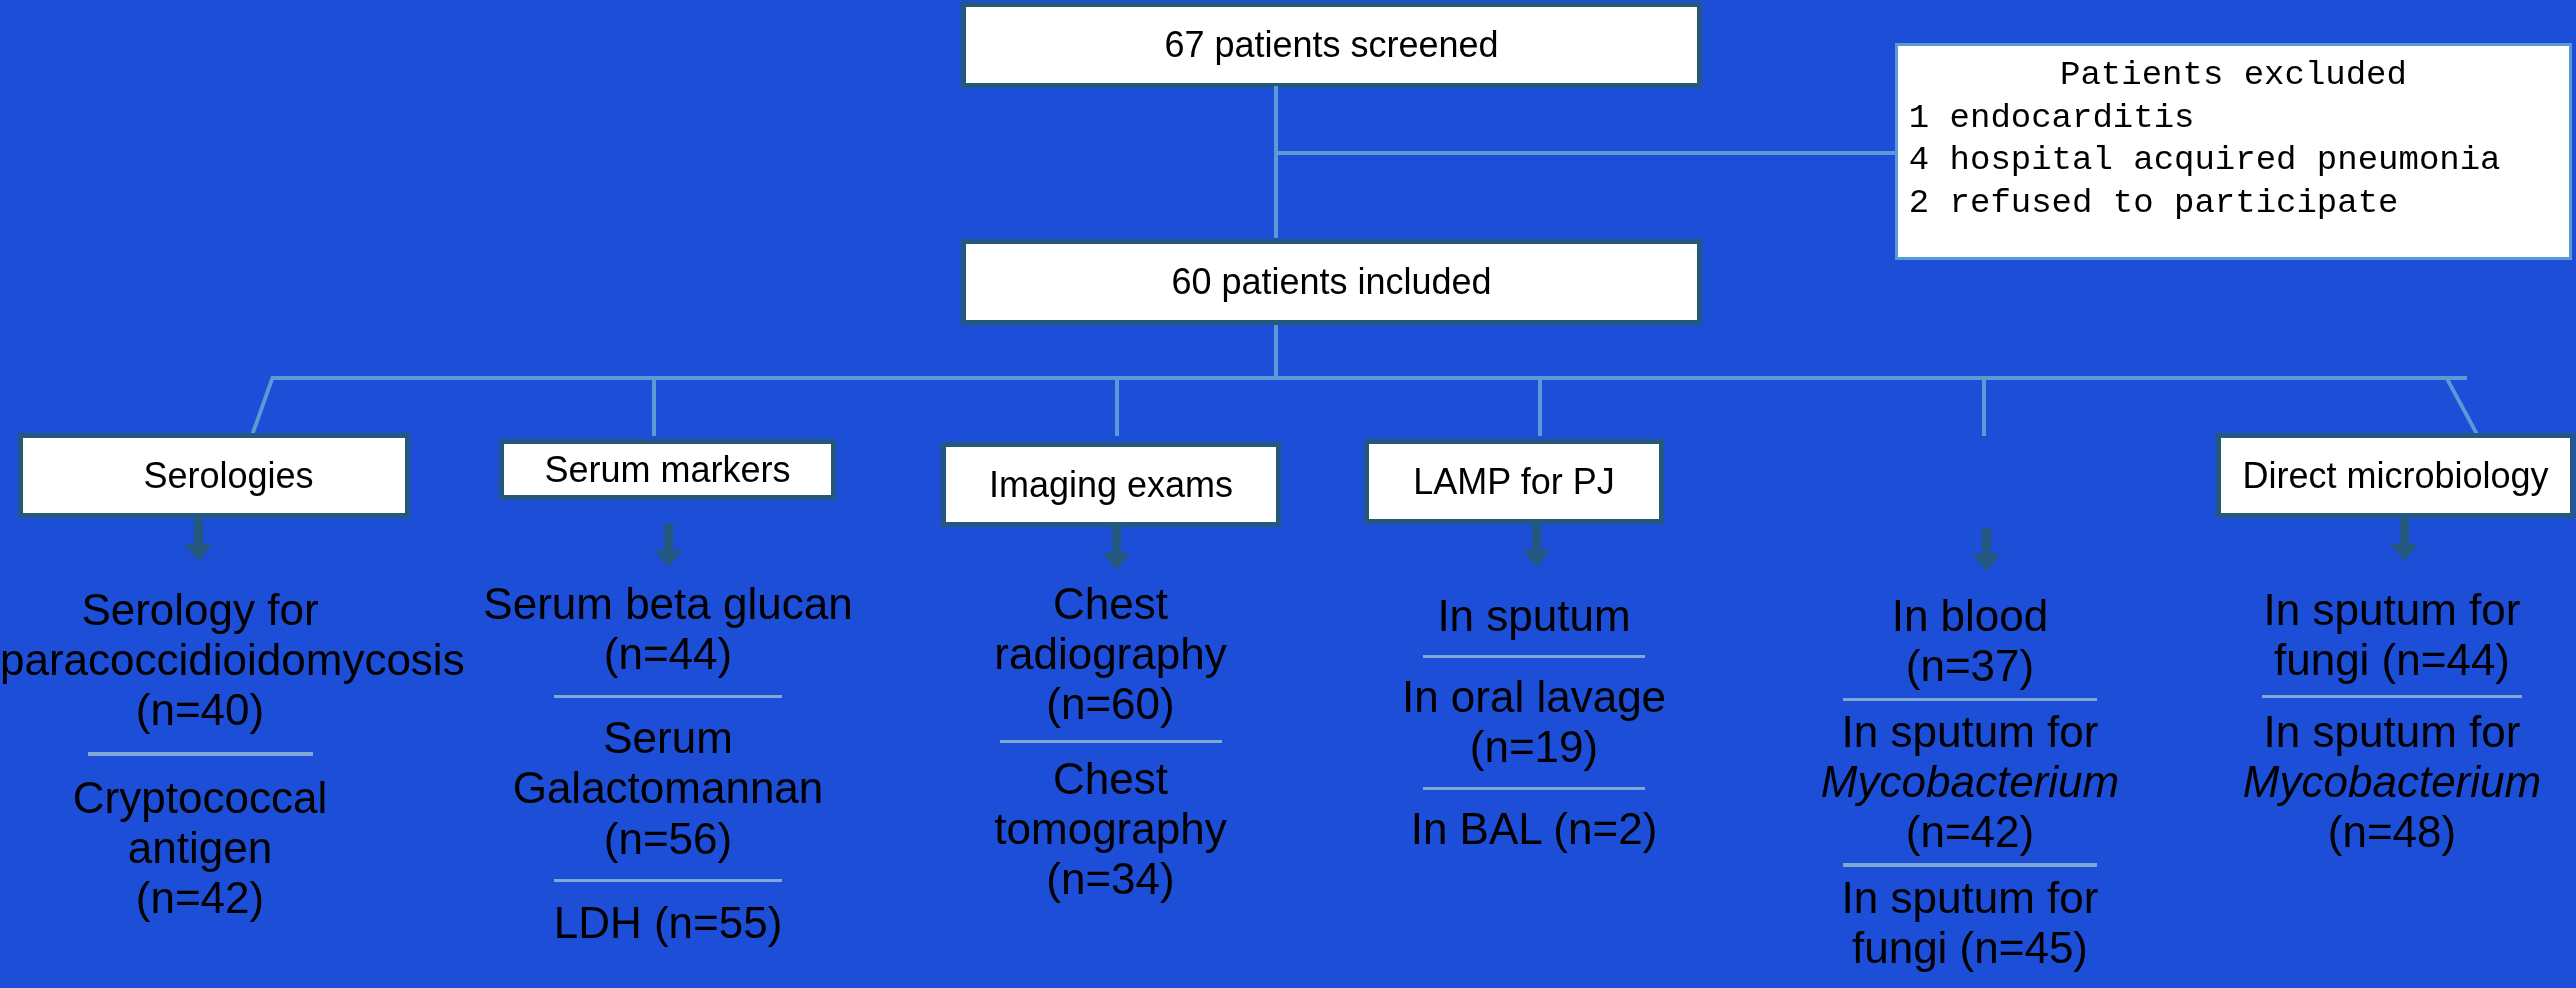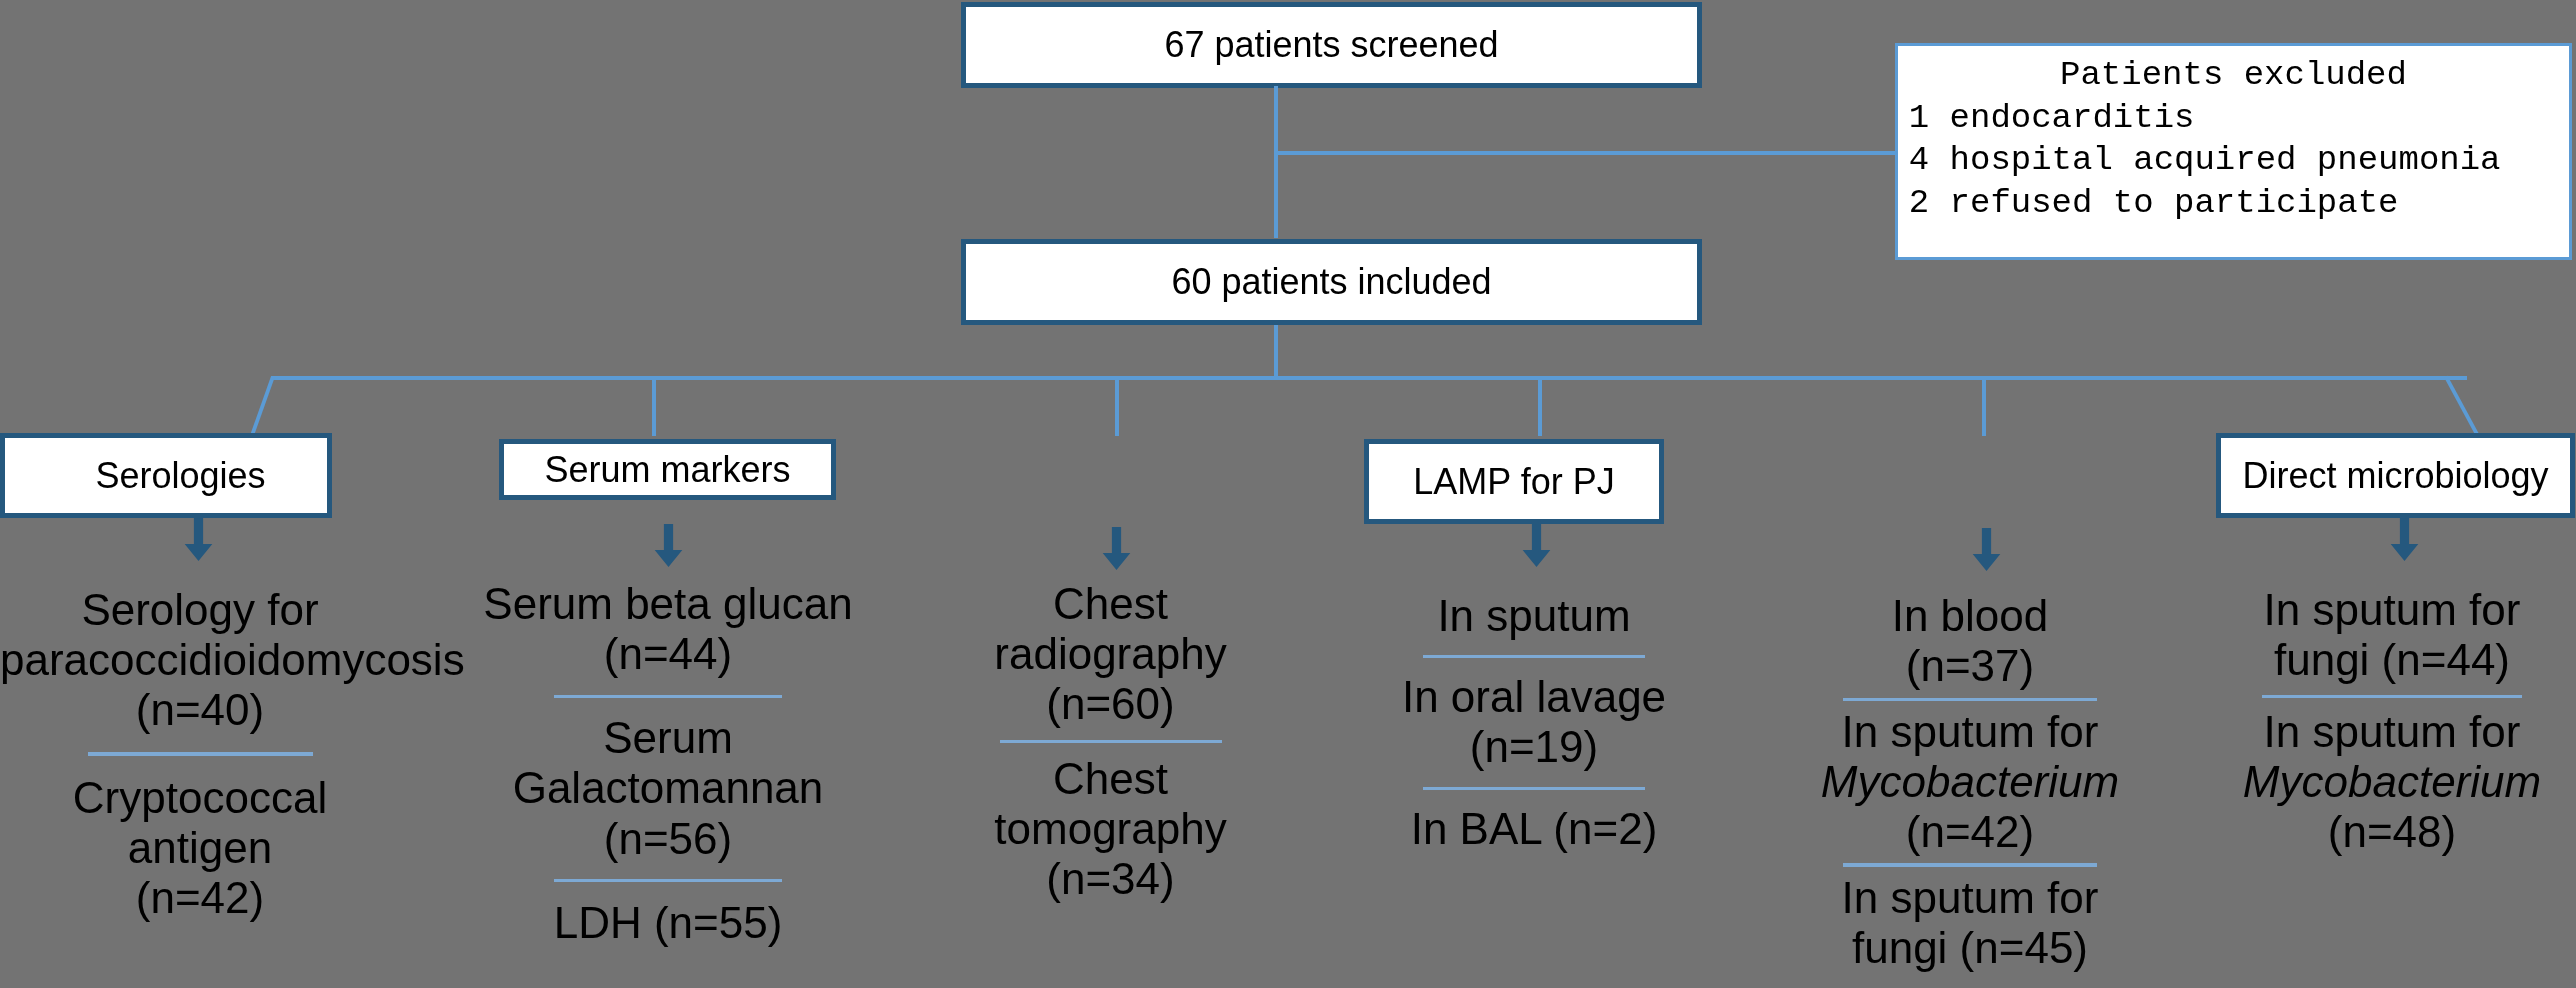--- a/index.html
+++ b/index.html
@@ -9,21 +9,21 @@
     background: #ffffff;
   }
   body {
     font-family: "Liberation Sans", sans-serif;
     color: #000000;
   }
   #canvas {
     position: relative;
     width: 2576px;
     height: 989px;
-    background: #737373;
+    background: #1d4ed8;
     overflow: hidden;
   }
 
   
   .box {
     position: absolute;
     box-sizing: border-box;
     background: #ffffff;
     border: 5.4px solid #25587e;
     display: flex;
@@ -140,25 +140,28 @@
 
   <div class="vline" style="left:652px; top:376px; height:60px;"></div>
   <div class="vline" style="left:1115px; top:376px; height:60px;"></div>
   <div class="vline" style="left:1538px; top:376px; height:60px;"></div>
   <div class="vline" style="left:1982px; top:376px; height:60px;"></div>
 
   <svg class="slant" style="left:2441px; top:375px; width:62px; height:63px;" viewBox="0 0 80 82" width="62" height="63">
     <line x1="6" y1="2" x2="48" y2="80" stroke="#5b9bd5" stroke-width="5"></line>
   </svg>
 
-  <div class="box" style="left:0; top:433px; width:332px; height:85px;padding-left:29px;">
+  <div class="box" style="left:18px; top:433px; width:392px; height:85px;padding-left:29px;">
     <span class="box-label">Serologies</span>
   </div>
   <div class="box" style="left:499px; top:439px; width:337px; height:61px;">
     <span class="box-label">Serum markers</span>
+  </div>
+  <div class="box" style="left:941px; top:442px; width:340px; height:85px;">
+    <span class="box-label">Imaging exams</span>
   </div>
   <div class="box" style="left:1364px; top:439px; width:300px; height:85px;">
     <span class="box-label">LAMP for PJ</span>
   </div>
   <div class="box" style="left:2216px; top:433px; width:359px; height:85px;">
     <span class="box-label">Direct microbiology</span>
   </div>
 
   <svg class="arrow" style="left:183px; top:518px;" viewBox="0 0 40 56" width="31" height="43">
     <path d="M14 0 H26 V34 H38 L20 56 L2 34 H14 Z" fill="#25587e"></path>

